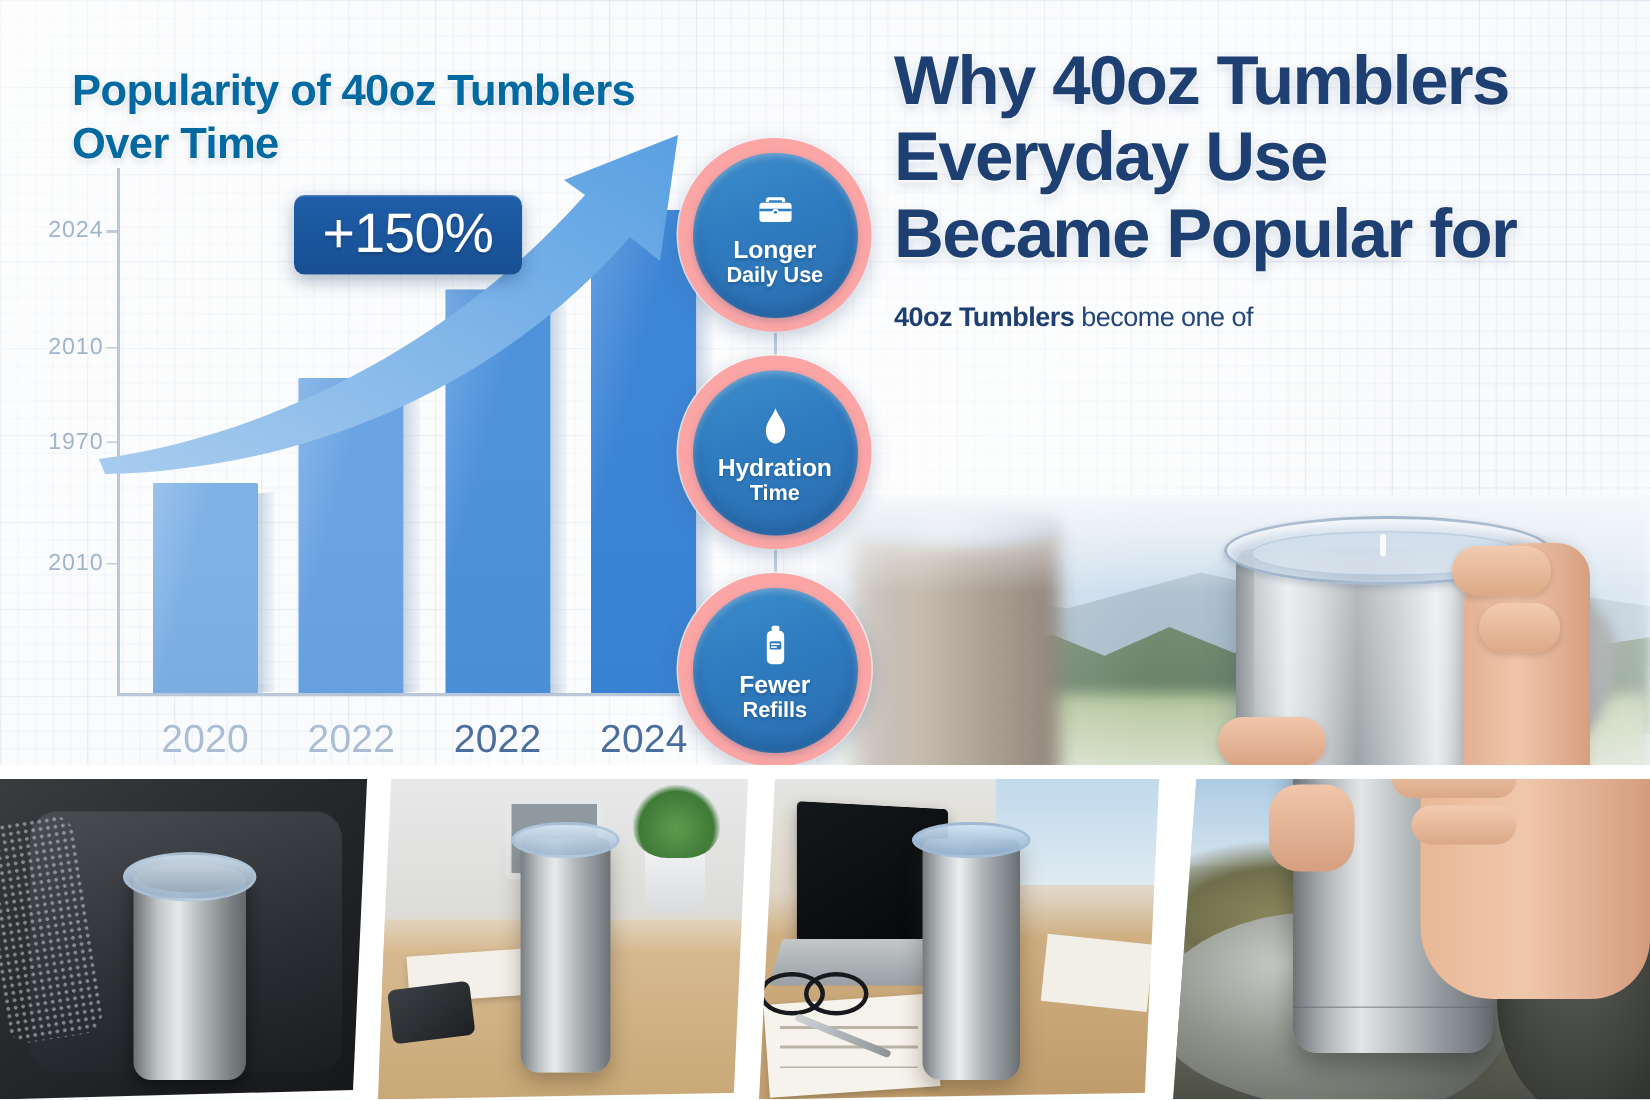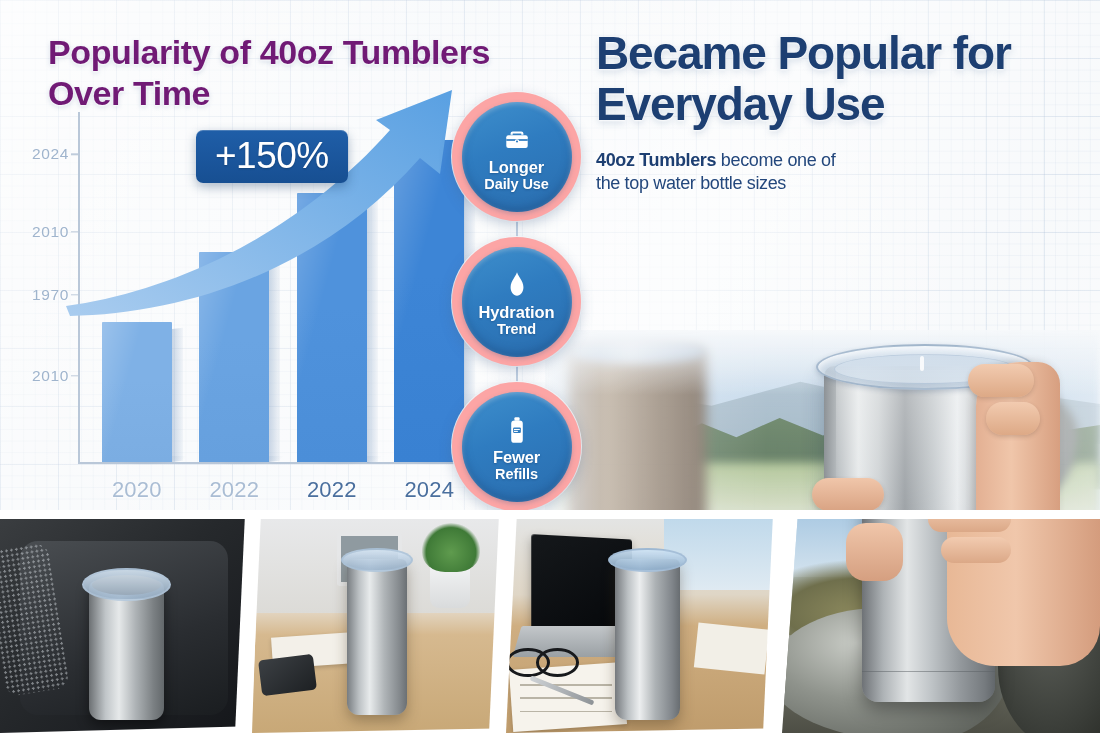--- a/index.html
+++ b/index.html
@@ -91,23 +91,23 @@
                rgba(247,249,251,.18) 40%, rgba(247,249,251,.22) 78%, rgba(247,249,251,.55) 100%);
   }
   .hb-top-fade{
     position:absolute; left:0; top:0; width:100%; height:34%;
     background:linear-gradient(to bottom, rgba(247,249,251,.95), rgba(247,249,251,0));
   }
 
   
   .chart-panel{ position:absolute; left:0; top:0; width:560px; height:512px; }
   .chart-title{
-    position:absolute; left:48px; top:32px; width:470px;
-    font-size:34px; font-weight:bold; line-height:1.21;
-    color:#701a75; letter-spacing:-.4px;
+    position:absolute; left:48px; top:44px; width:470px;
+    font-size:29px; font-weight:bold; line-height:1.21;
+    color:#0369a1; letter-spacing:-.4px;
     text-shadow:0 1px 2px rgba(255,255,255,.95), 0 2px 5px rgba(120,145,180,.32);
   }
 
   .plot{ position:absolute; left:78px; top:112px; width:400px; height:352px; }
   .axis-line{ position:absolute; background:#b9c7d8; }
   .axis-y{ left:0; top:0; width:1.6px; height:100%; }
   .axis-x{ left:0; bottom:0; width:100%; height:1.6px; }
 
   .ytick{
     position:absolute; right:100%; margin-right:9px;
@@ -143,21 +143,21 @@
     border-radius:1px 1px 0 0;
   }
   .bar-shadow{
     position:absolute; left:3px; right:-14px; bottom:-3px; height:9px;
     background:radial-gradient(ellipse at 50% 0%, rgba(90,120,160,.30), rgba(90,120,160,0) 72%);
   }
 
   .xtick{
     position:absolute; top:100%; margin-top:13px;
     transform:translateX(-50%);
-    font-size:22px; letter-spacing:.2px; white-space:nowrap;
+    font-size:26px; letter-spacing:.2px; white-space:nowrap;
     text-shadow:0 1px 2px rgba(255,255,255,.9);
   }
 
   
   .growth-arrow{ position:absolute; left:60px; top:78px; width:420px; height:240px; pointer-events:none; }
 
   
   .badge-150{
     position:absolute; left:196px; top:130px;
     padding:7px 19px 9px;
@@ -504,21 +504,21 @@
 
     <div class="fbadge badge-pos-1">
       <div class="fbadge-inner">
         <div class="fbadge-icon">
           <svg width="30" height="30" viewBox="0 0 28 28">
             <path d="M14 2c-.9 2.6-2.2 4.3-3.2 6.1C9.5 10.3 8 12.8 8 16.2 8 20.6 10.8 24 14 24s6-3.4 6-7.8c0-3.4-1.5-5.9-2.8-8.1C16.2 6.3 14.9 4.6 14 2z" fill="#fff"></path>
           </svg>
         </div>
         <div class="fbadge-label">
           <span>Hydration</span>
-          <span class="l2">Trend</span>
+          <span class="l2">Time</span>
         </div>
       </div>
     </div>
 
     <div class="fbadge badge-pos-2">
       <div class="fbadge-inner">
         <div class="fbadge-icon">
           <svg width="30" height="30" viewBox="0 0 28 28">
             <rect x="11.6" y="2" width="4.8" height="3.4" rx="1" fill="#fff"></rect>
             <rect x="8.6" y="5.2" width="10.8" height="20.8" rx="3" fill="#fff"></rect>
@@ -530,28 +530,28 @@
         <div class="fbadge-label">
           <span>Fewer</span>
           <span class="l2">Refills</span>
         </div>
       </div>
     </div>
   </div>
 
   <div class="copy">
     <div class="headline">
+      <div>Why 40oz Tumblers</div>
+      <div>Everyday Use</div>
       <div>Became Popular for</div>
-      <div>Everyday Use</div>
     </div>
     <div class="subcopy">
       <div class="sub-line">
         <b>40oz Tumblers</b><span> become one of</span>
       </div>
-      <div class="sub-line">the top water bottle sizes</div>
     </div>
   </div>
 
   <div class="hero-tumbler">
     <div class="ht-body"></div>
     <div class="ht-taper"></div>
     <div class="ht-ring"></div>
     <div class="ht-lid"></div>
     <div class="ht-lid-in"></div>
     <div class="ht-nub"></div>

